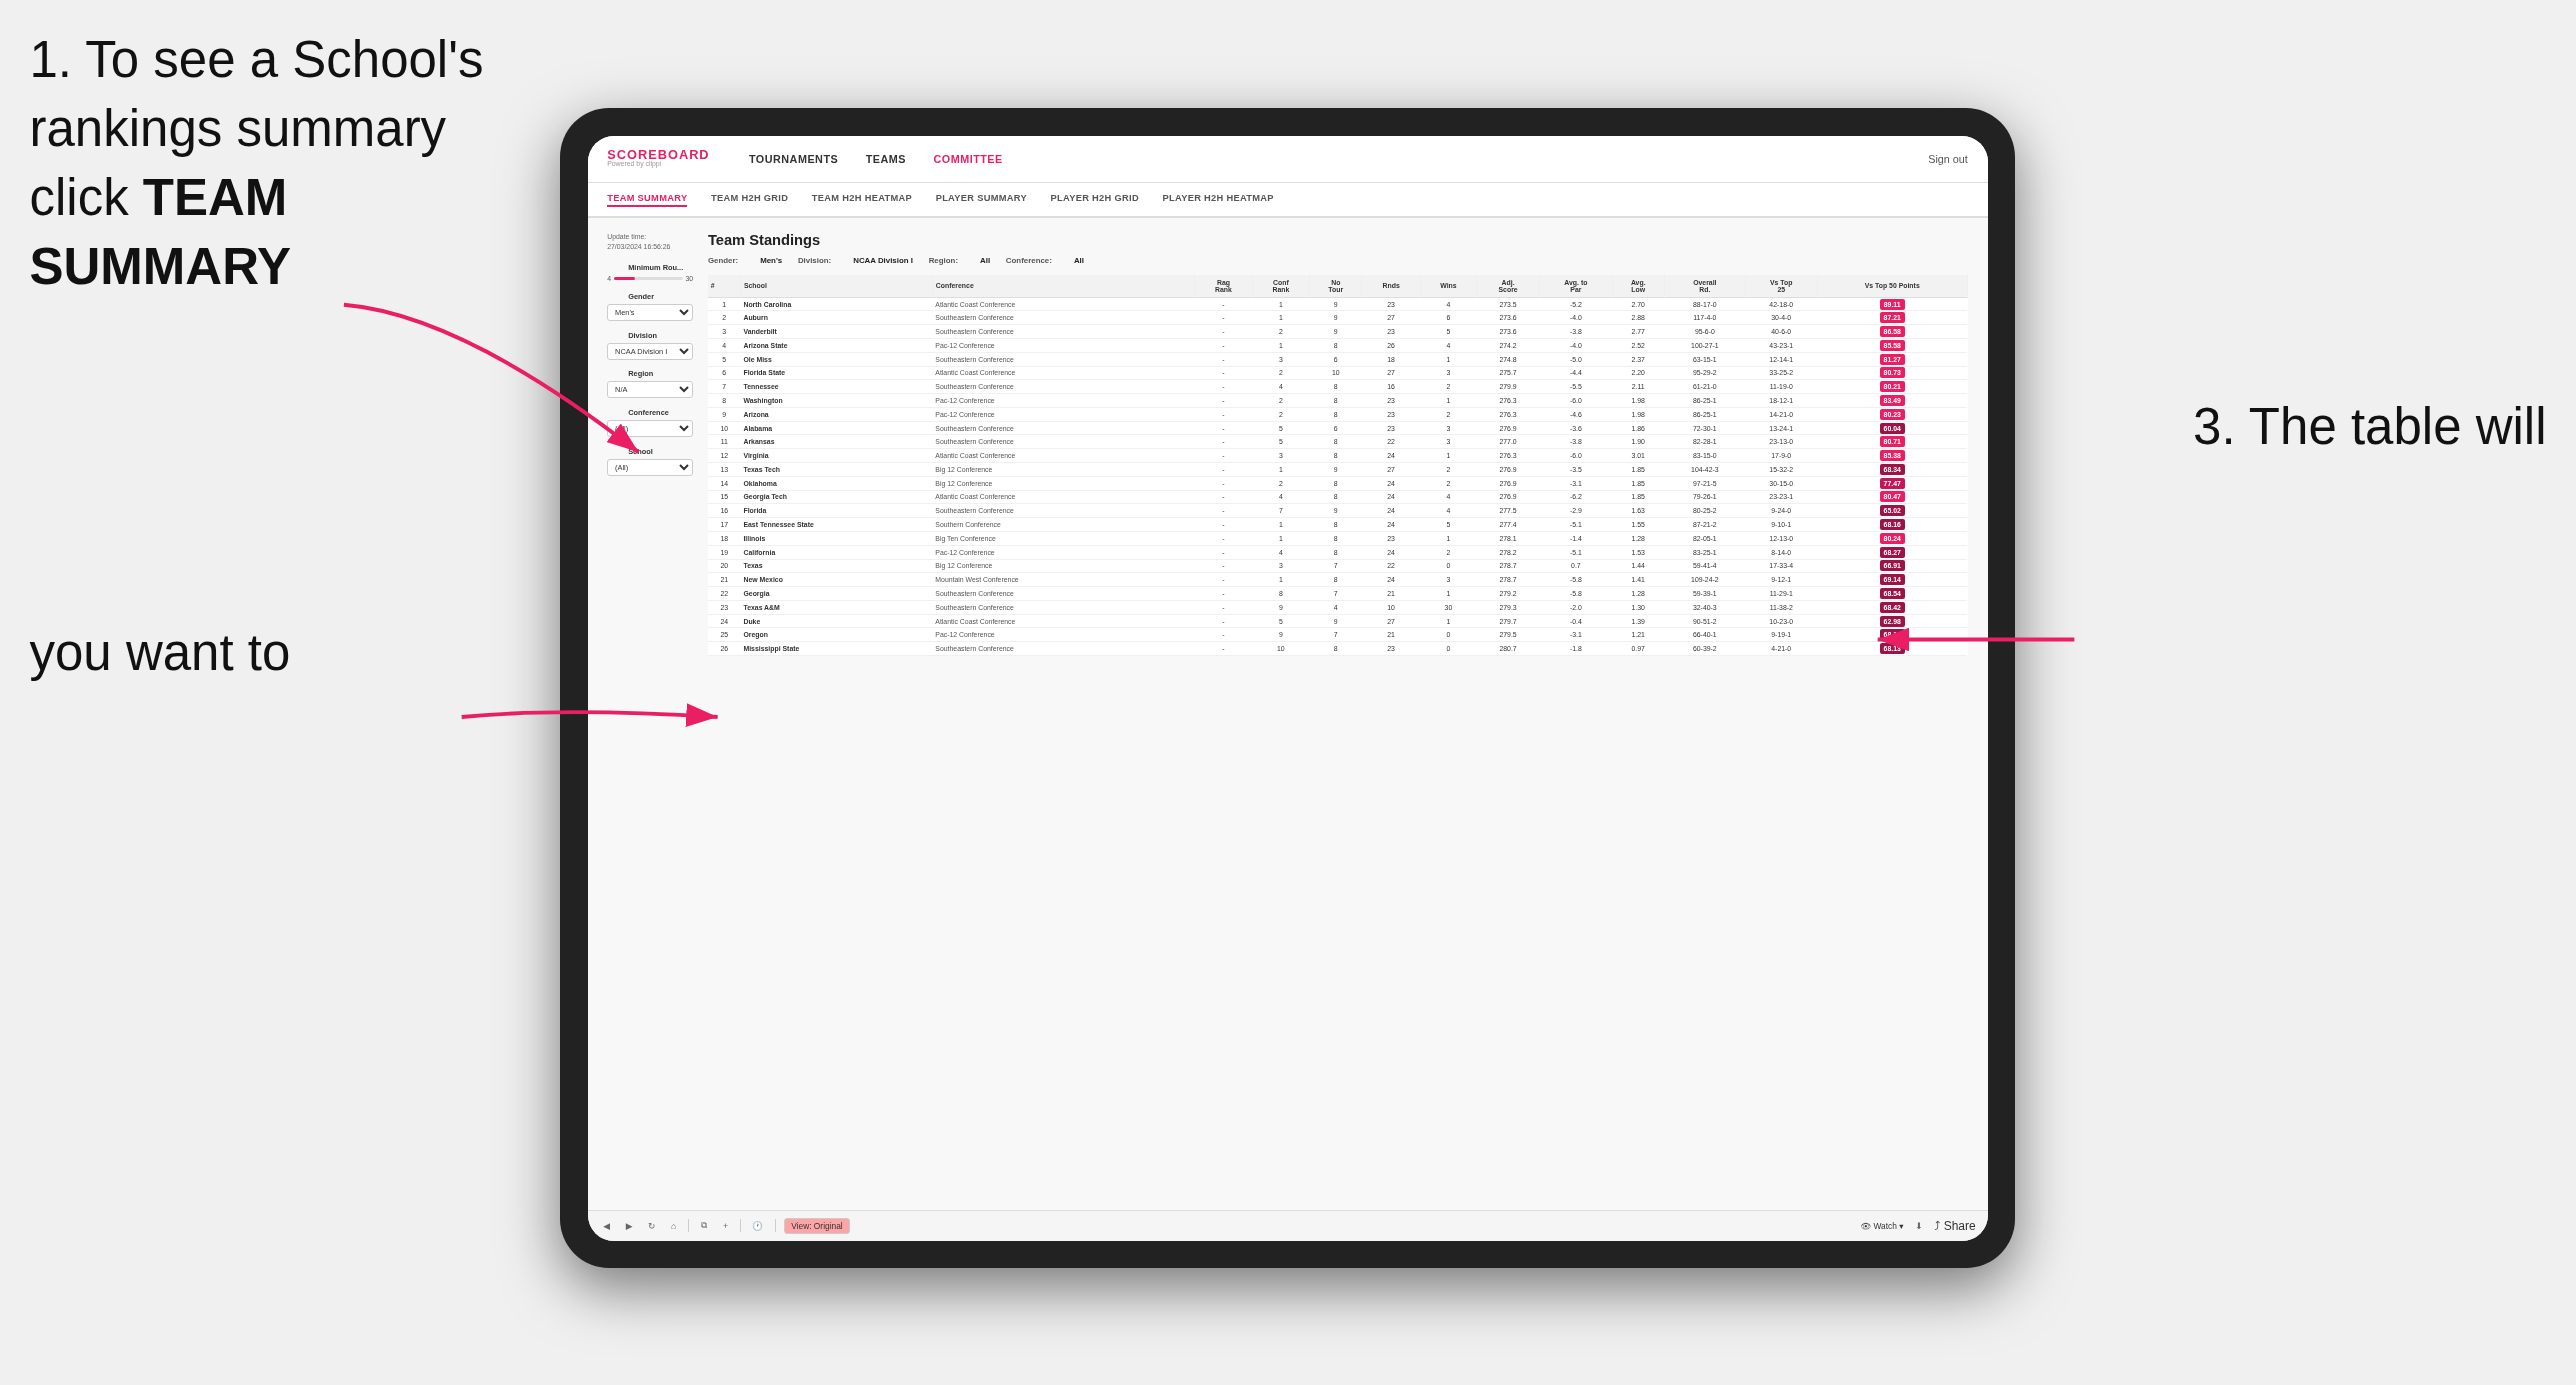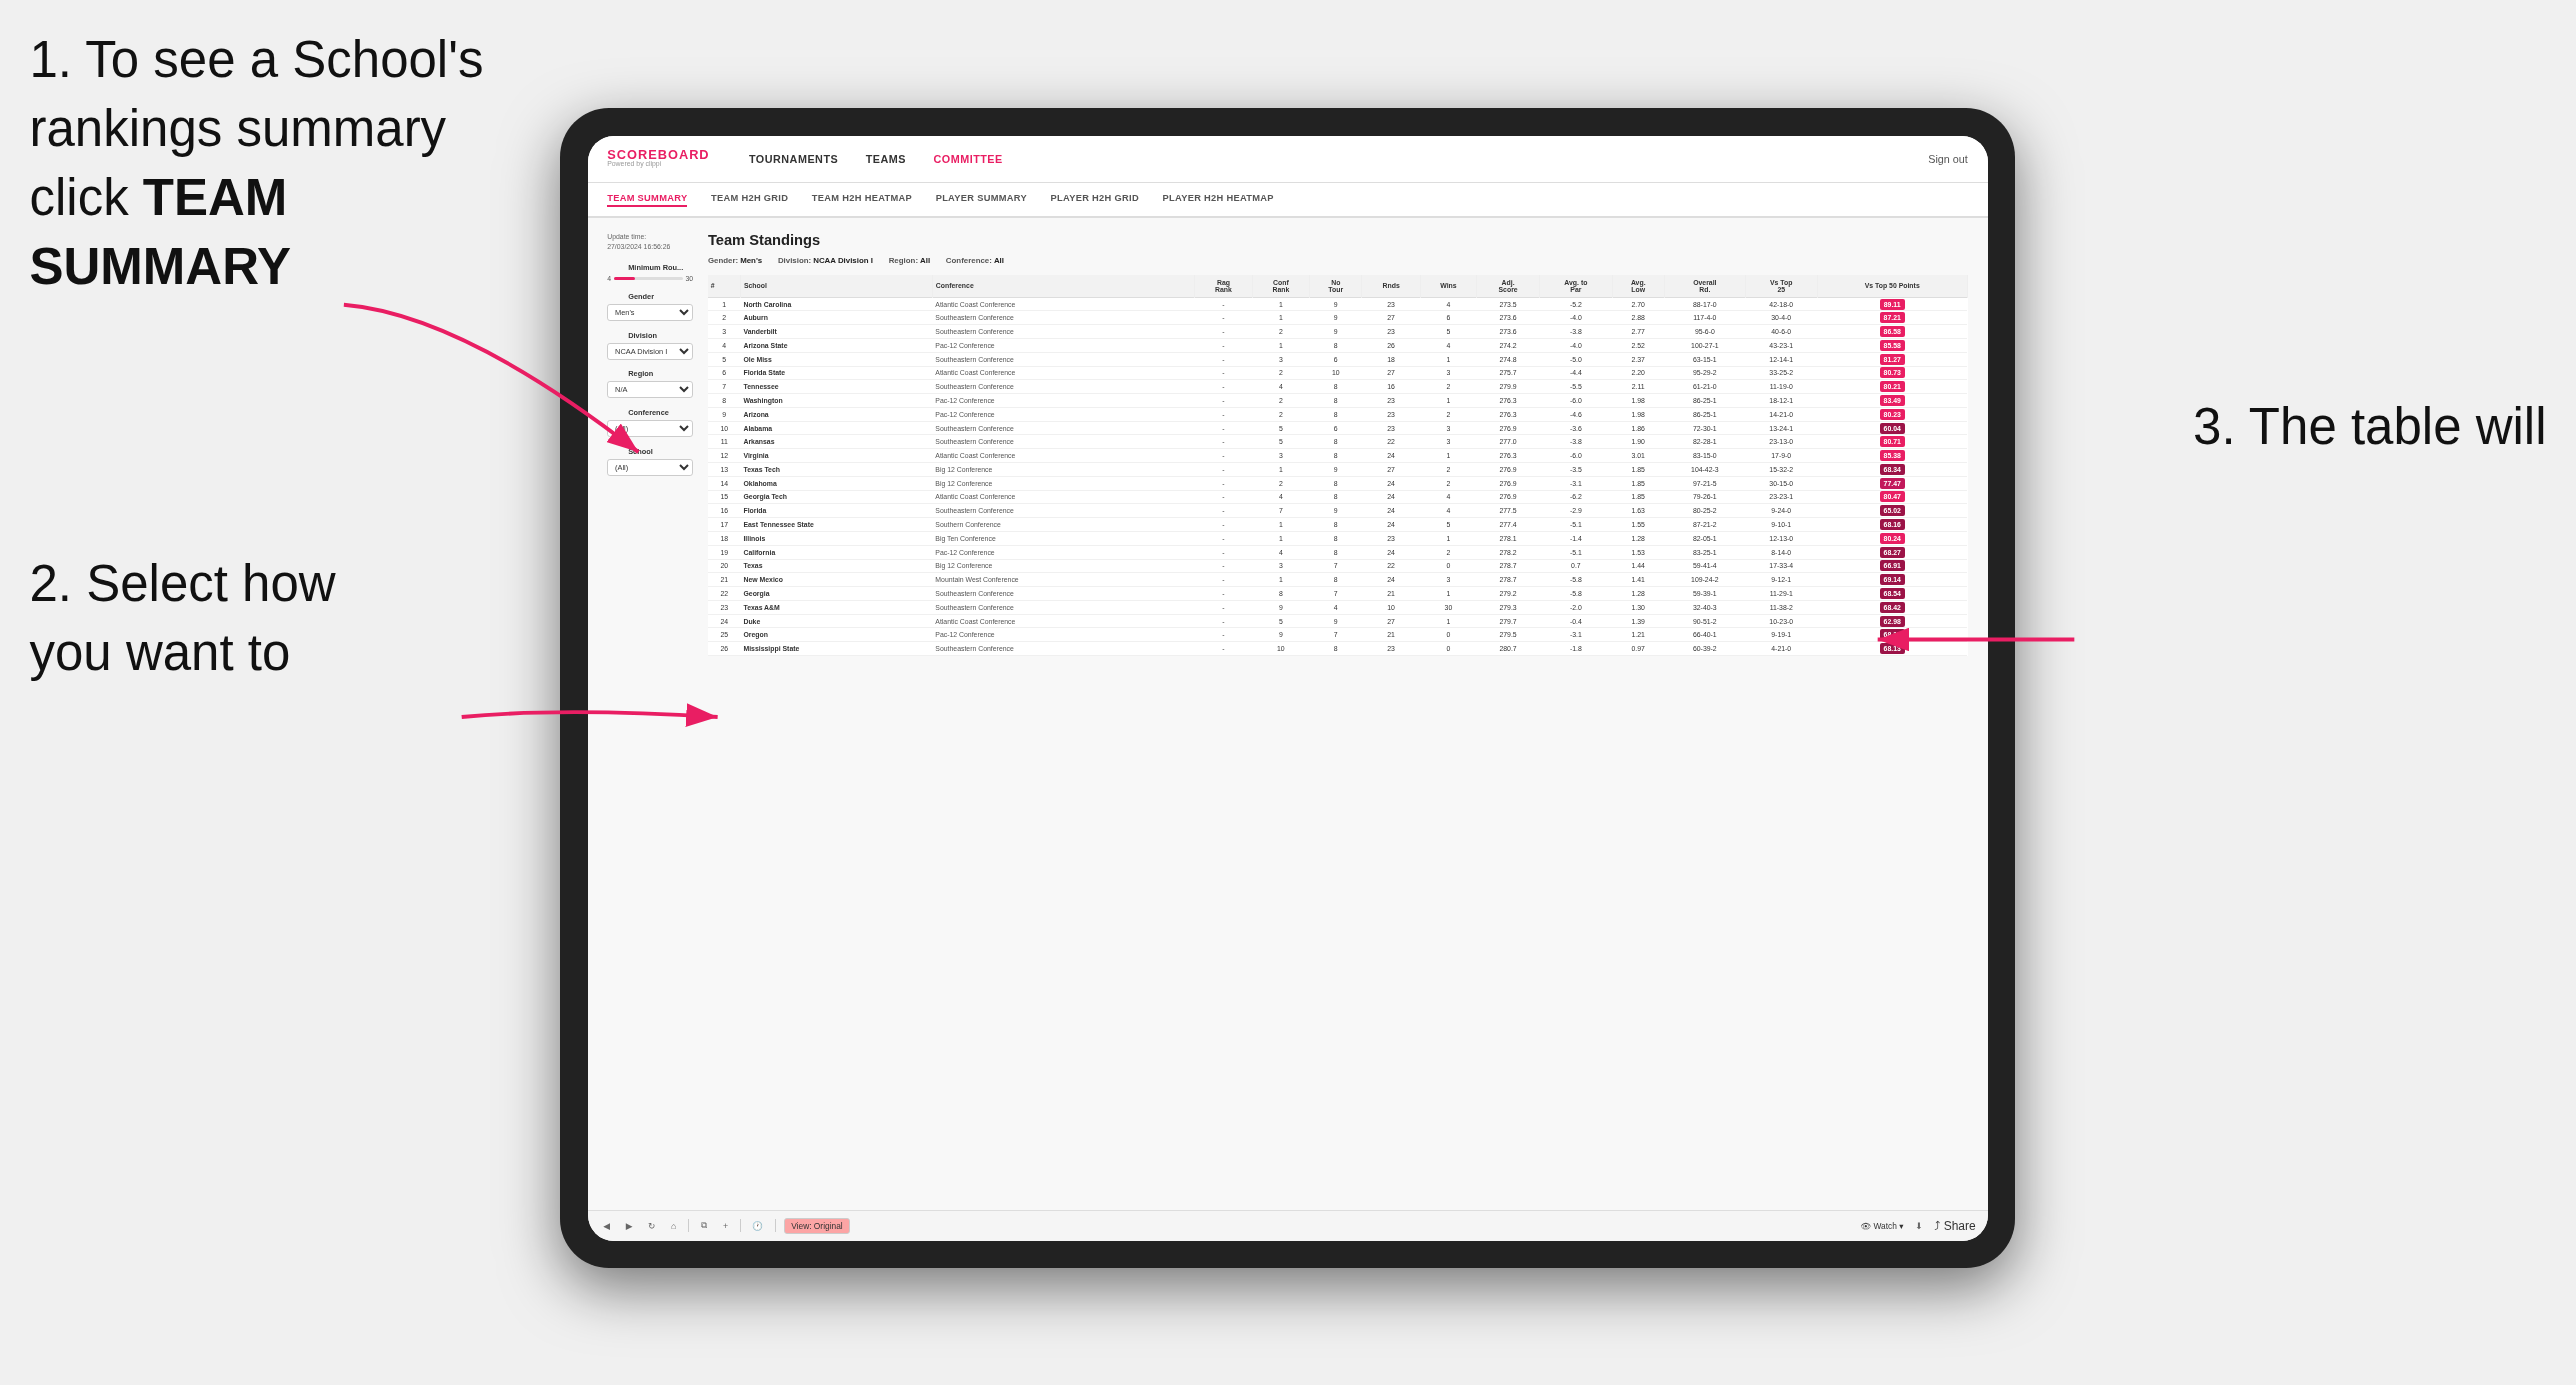--- a/index.html
+++ b/index.html
@@ -244,21 +244,21 @@
       gap: 15.7px;
       margin-bottom: 9.8px;
       align-items: center;
       font-size: 7.9px;
       color: #444;
     }
 
     .tf-item {
       display: flex;
       align-items: flex-end;
-      gap: 2px;
+      gap: 22px;
     }
 
     .tf-label { font-weight: 600; color: #555; }
     .tf-value { color: #222; font-weight: 700; }
 
     
     .data-table {
       width: 100%;
       border-collapse: collapse;
       font-size: 7.4px;
@@ -912,21 +912,21 @@
       <span class="share-btn">⤴ <span>Share</span></span>
     </div>
   </div>
 </div>
 
 <div class="instruction-1">
   <span>1. To see a School's rankings summary click </span><strong>TEAM SUMMARY</strong>
 </div>
 
 <div class="instruction-2">
-  <span>2. Select how</span><br>
+  <br>
   <span>you want to</span><br>
 </div>
 
 <div class="instruction-3">
   <span>3. The table will</span><br>
 </div>
 
 <svg class="pink-arrow" style="position:absolute; top:295px; left:265px; width:413px; height:216px;" viewBox="0 0 420 220" width="413" height="216">
   <defs>
     <marker id="arrowhead1" markerWidth="8" markerHeight="6" refX="8" refY="3" orient="auto">

